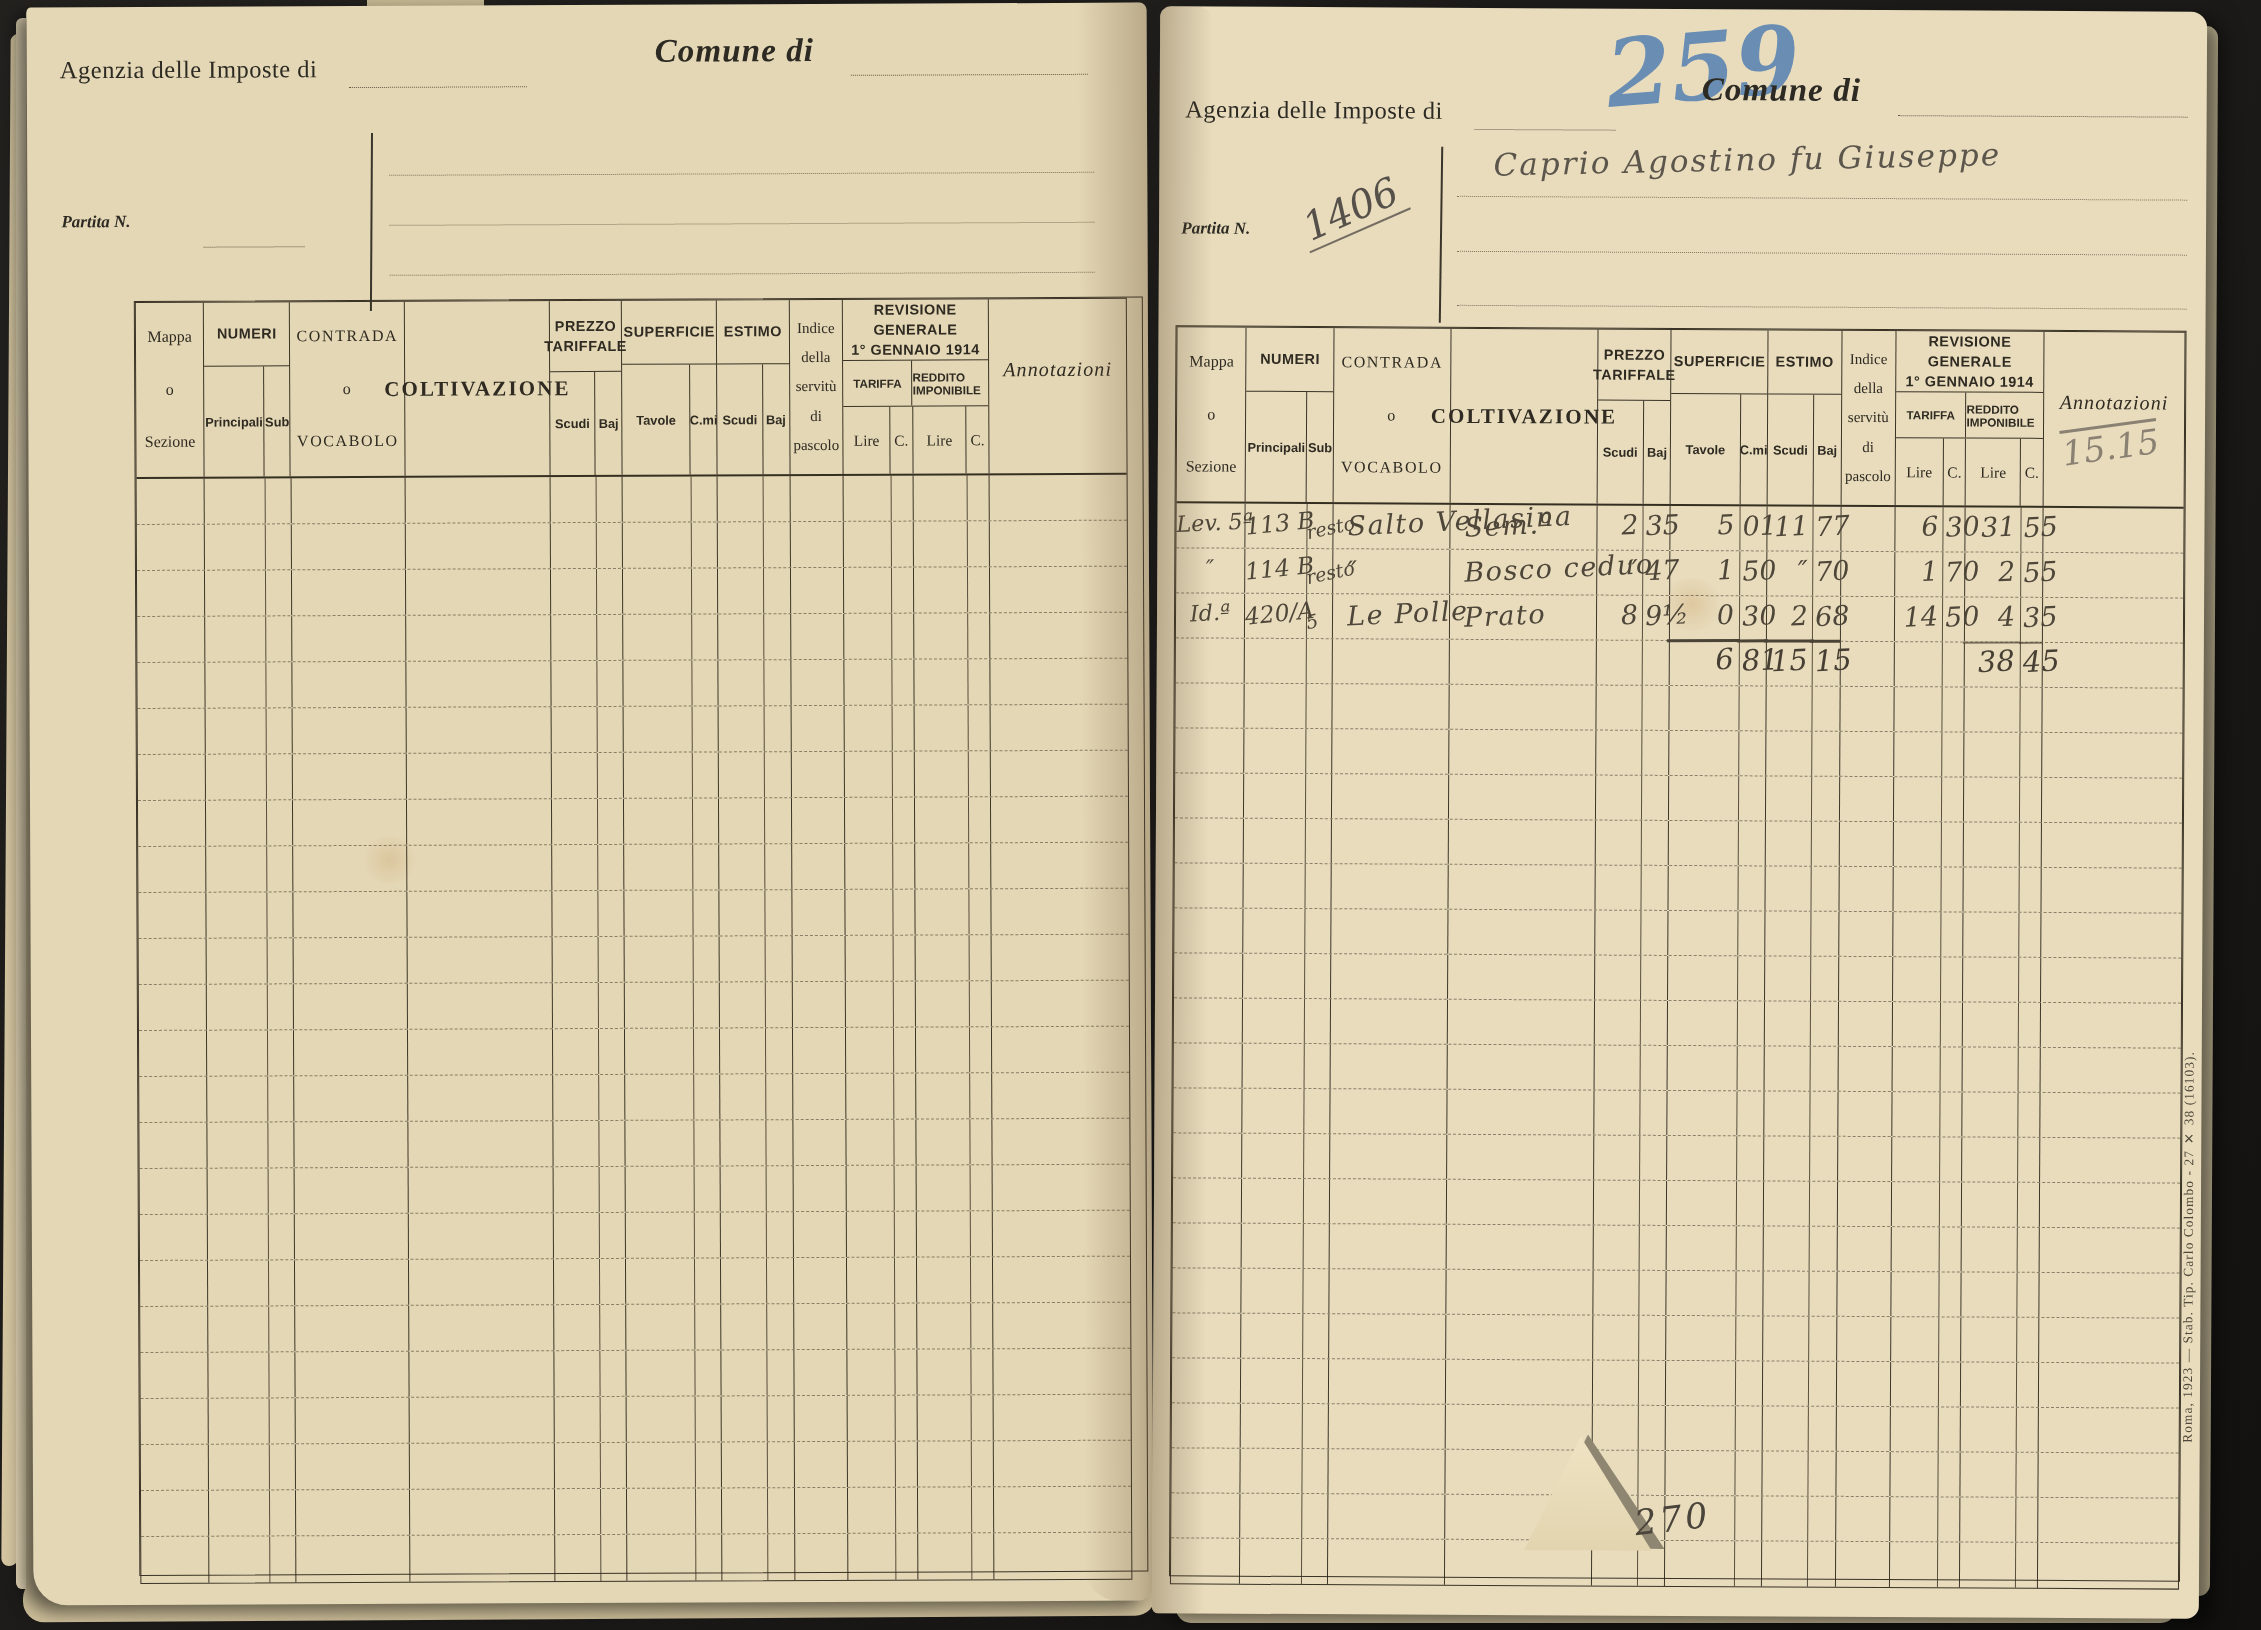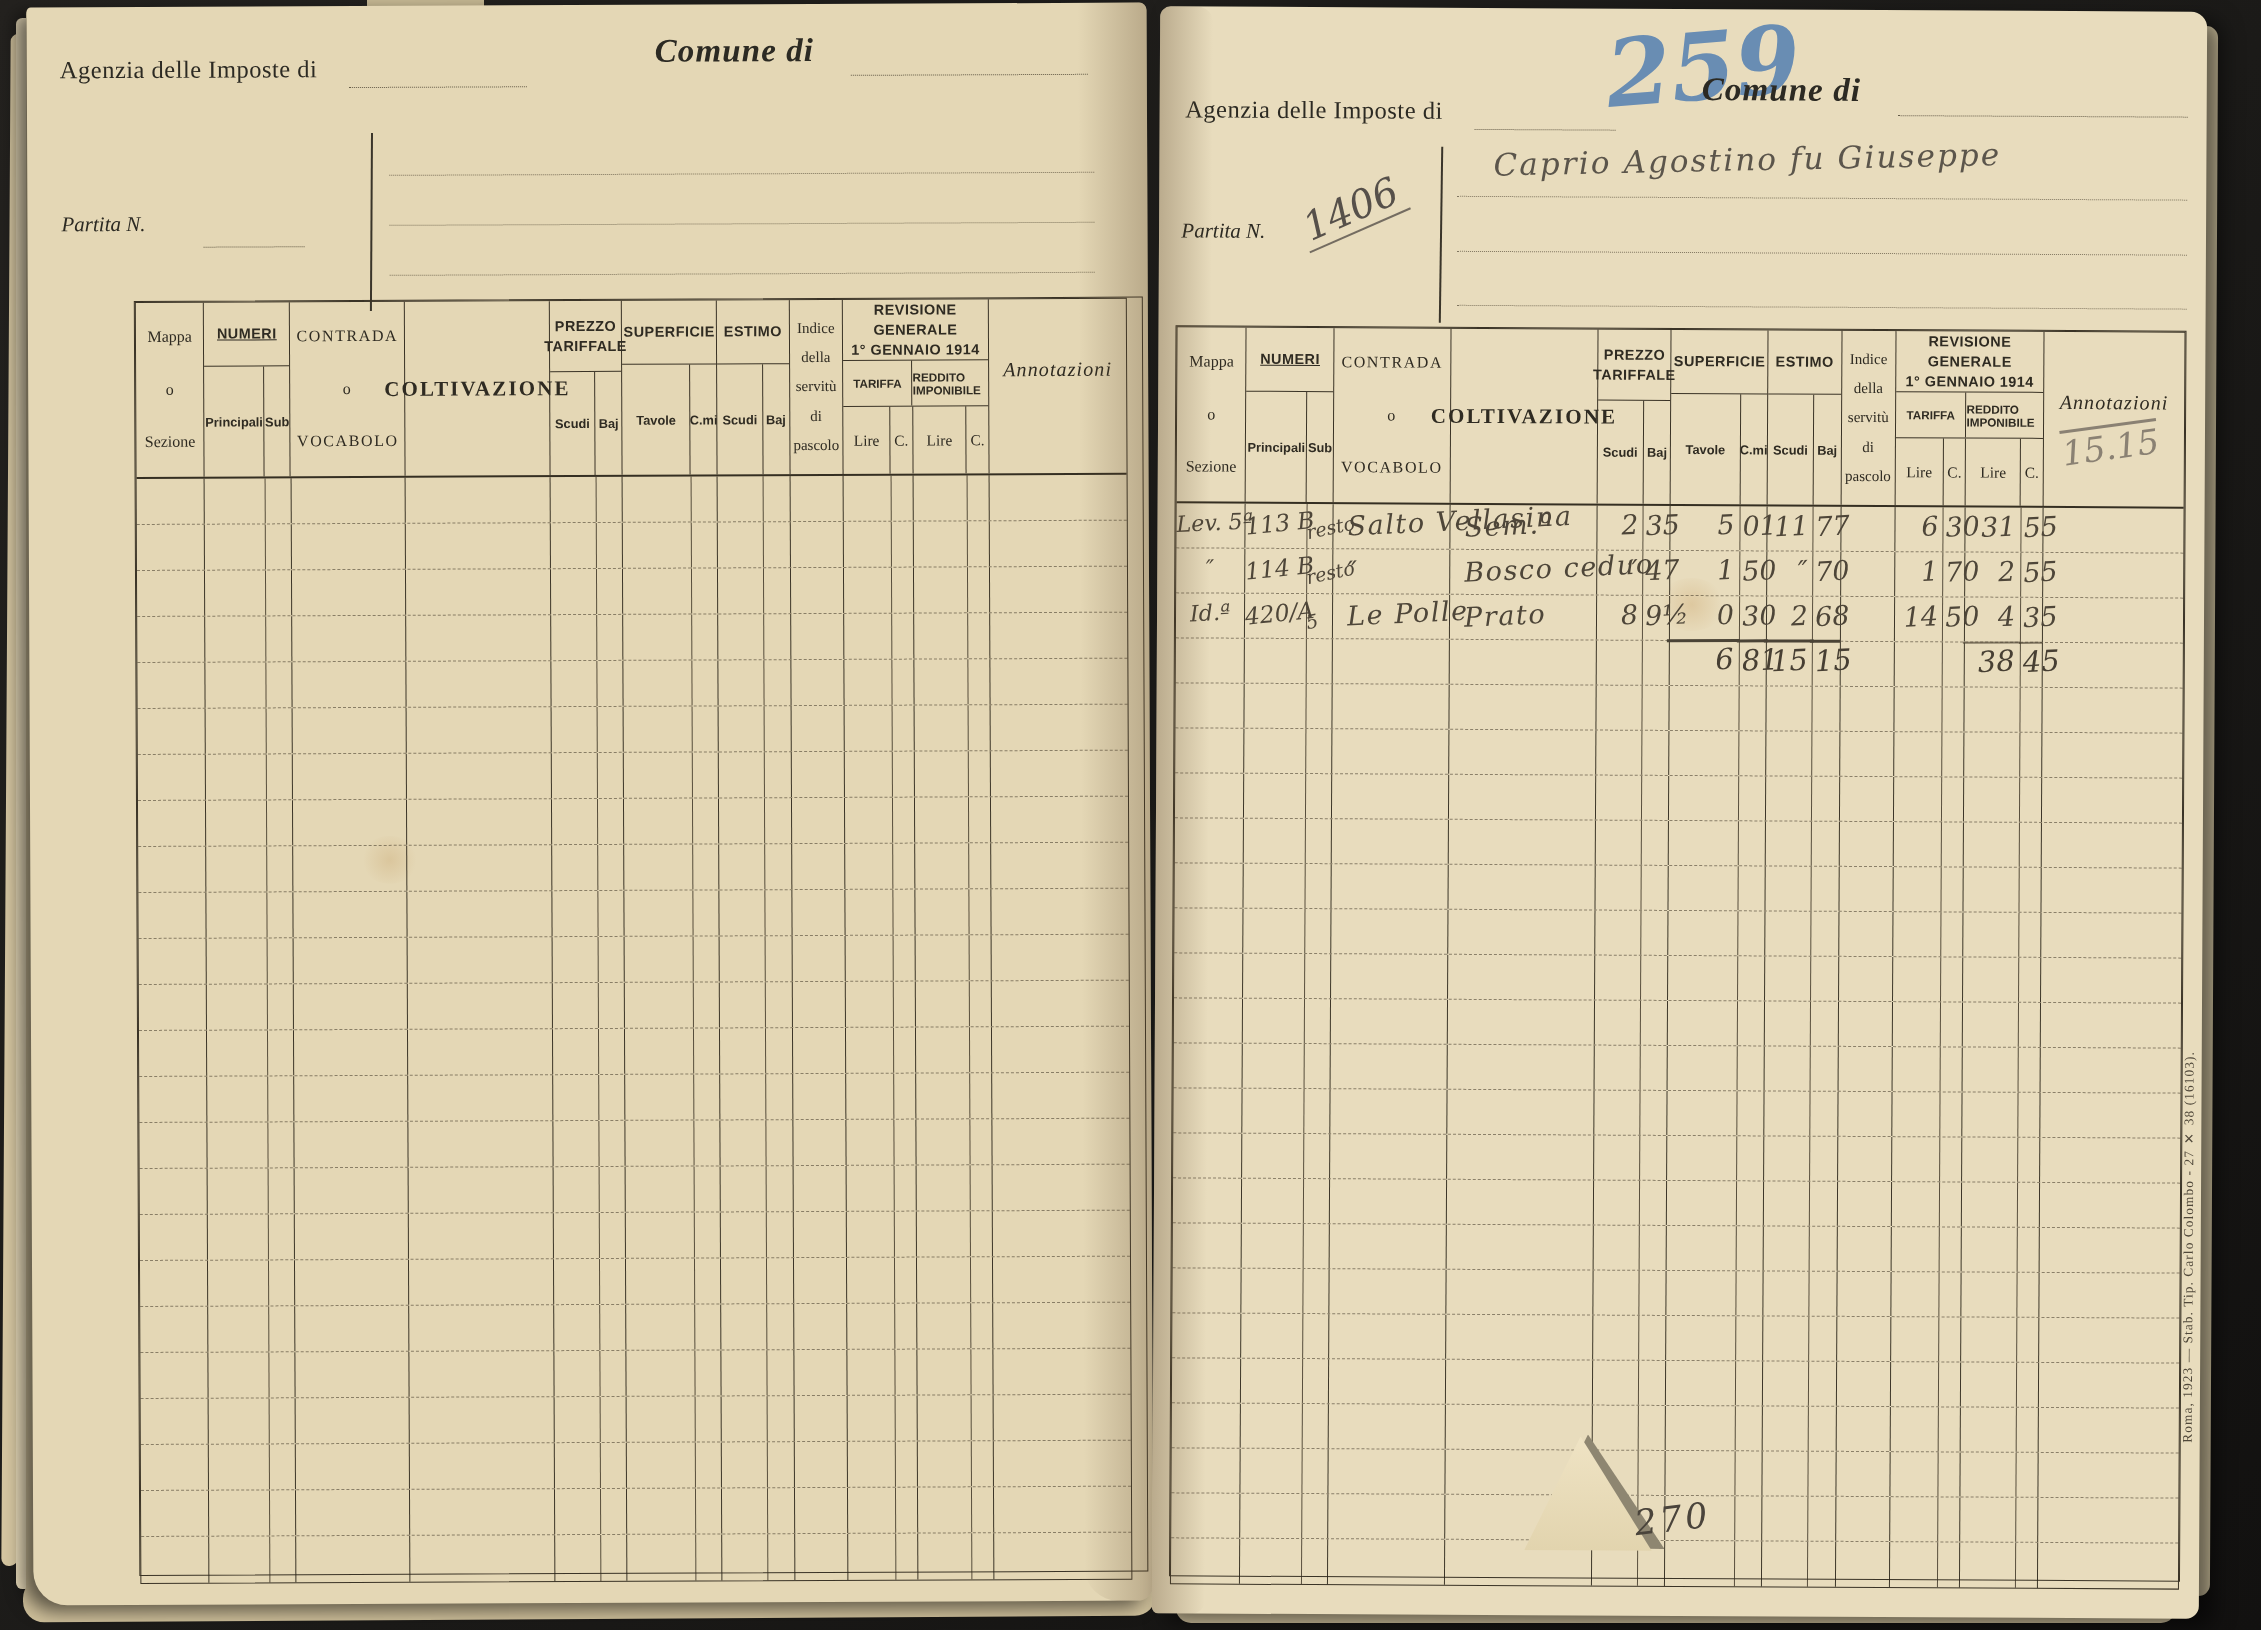--- a/index.html
+++ b/index.html
@@ -24,21 +24,21 @@
   .e3{left:25.5px;top:8.5px;width:14px;height:1590px;background:#cfc09b;border-radius:5.3px;}
   .e4{left:23.4px;top:1574px;width:1133px;height:45px;background:#cebf9a;border-radius:21px;transform:rotate(-0.35deg);}
   .e5{left:1176px;top:1593px;width:1000px;height:30px;background:#d6c7a2;border-radius:16px;}
   .e6{left:2191px;top:25.5px;width:23.4px;height:1570px;background:#d9cba6;border-radius:11.7px;transform:rotate(.3deg);}
   .e7{left:367px;top:0;width:117px;height:14px;background:#c7b994;border-radius:0 0 5.3px 5.3px;}
   .stain{position:absolute;border-radius:50%;pointer-events:none;}
   
   .lbl{position:absolute;color:#2c2a23;white-space:nowrap;}
   .agenzia{font-size:24.5px;letter-spacing:0.5px;}
   .comune{font-size:33px;font-weight:bold;font-style:italic;letter-spacing:1.1px;}
-  .partita{font-size:21px;font-weight:normal;font-style:italic;}
+  .partita{font-size:17px;font-weight:bold;font-style:italic;}
   .dots{position:absolute;border-bottom:1.6px dotted rgba(58,50,34,.75);height:1.1px;}
   .wline{position:absolute;border-bottom:1.6px dotted rgba(58,50,34,.6);height:1.1px;}
   .brace{position:absolute;width:1.6px;background:#3a352a;}
   
   .hand{position:absolute;font-family:"DejaVu Serif",serif;font-style:italic;white-space:nowrap;}
   .blue-num{font-size:93px;font-weight:bold;color:#4e7cb2;opacity:.82;transform:rotate(-5deg);}
   .holder{font-size:31px;color:#5b554b;transform:rotate(-1.5deg);letter-spacing:2.1px;}
   .partita-val{font-size:39px;color:#56504a;transform:rotate(-24deg);border-bottom:2.1px solid rgba(86,80,74,.8);padding:0 5.3px;}
   .pencil{color:#8a8173;}
   .p1515{font-size:34px;transform:rotate(-8deg);text-decoration:overline;}
@@ -53,21 +53,21 @@
   .w-prezzo{width:7.3%}.w-super{width:9.6%}.w-estimo{width:7.3%}.w-ind{width:5.4%}
   .w-rev{width:14.7%}.w-ann{width:13.9%}
   .serifstack{flex:1;display:flex;align-items:center;justify-content:center;text-align:center;
               font-size:16px;line-height:3.3;white-space:pre-line;}
   .caps{letter-spacing:1.6px;}
   .indstack{flex:1;display:flex;align-items:center;justify-content:center;text-align:center;
             font-size:15px;line-height:1.95;white-space:pre-line;}
   .gh{display:flex;align-items:center;justify-content:center;text-align:center;
       border-bottom:1.6px double #3a3326;font-family:"Liberation Sans",sans-serif;
       font-weight:700;font-size:14.4px;letter-spacing:0.5px;white-space:pre-line;line-height:1.4;}
-  .gh-numeri{height:63px;text-decoration:underline;}.gh-prezzo{height:70px;}.gh-super{height:63px;}.gh-estimo{height:63px;}.gh-rev{height:60px;}
+  .gh-numeri{height:63px;}.gh-prezzo{height:70px;}.gh-super{height:63px;}.gh-estimo{height:63px;}.gh-rev{height:60px;}
   .gsub{flex:1;display:flex;min-width:0;}
   .gsub .scell{display:flex;align-items:center;justify-content:center;border-right:1.1px solid #3a3326;
       font-family:"Liberation Sans",sans-serif;font-weight:700;font-size:12.8px;min-width:0;}
   .gsub .scell:last-child{border-right:none;}
   .sc-princ{width:70%}.sc-sub{width:30%}
   .sc-scudi{width:63%}.sc-baj{width:37%}
   .sc-tav{width:72%}.sc-cmi{width:28%}
   .rev-mid{display:flex;height:45px;border-bottom:1.1px solid #3a3326;}
   .rev-mid .scell2{display:flex;align-items:center;justify-content:center;border-right:1.1px solid #3a3326;
       font-family:"Liberation Sans",sans-serif;font-weight:700;font-size:11.7px;min-width:0;}

